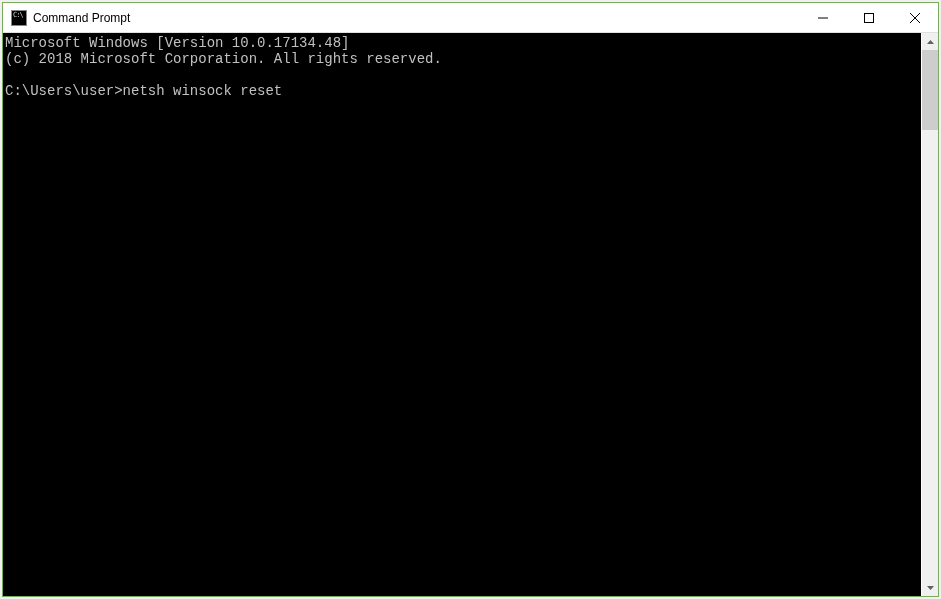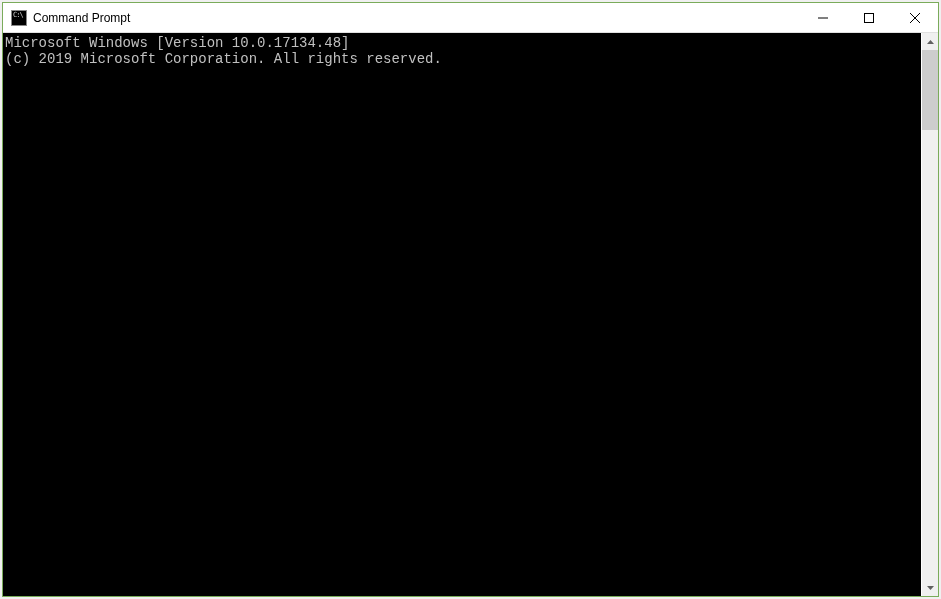--- a/index.html
+++ b/index.html
@@ -136,21 +136,21 @@
       </button>
       <button class="win-btn">
         <svg width="10" height="10" viewBox="0 0 10 10">
           <line x1="0" y1="0" x2="10" y2="10" stroke="#000" stroke-width="1"></line>
           <line x1="10" y1="0" x2="0" y2="10" stroke="#000" stroke-width="1"></line>
         </svg>
       </button>
     </div>
   </div>
   <div class="client-area">
-    <div class="console" id="console"><span class="console-line">Microsoft Windows [Version 10.0.17134.48]</span><span class="console-line">(c) 2019 Microsoft Corporation. All rights reserved.</span><span class="console-line"></span></div>
+    <div class="console" id="console"><span class="console-line">Microsoft Windows [Version 10.0.17134.48]</span><span class="console-line">(c) 2018 Microsoft Corporation. All rights reserved.</span><span class="console-line"></span><span class="console-line">C:\Users\user&gt;netsh winsock reset</span></div>
     <div class="scrollbar">
       <button class="sb-btn">
         <svg width="7" height="4" viewBox="0 0 7 4">
           <polygon points="3.5,0 7,4 0,4" fill="#606060"></polygon>
         </svg>
       </button>
       <div class="sb-track">
         <div class="sb-thumb"></div>
       </div>
       <button class="sb-btn">

